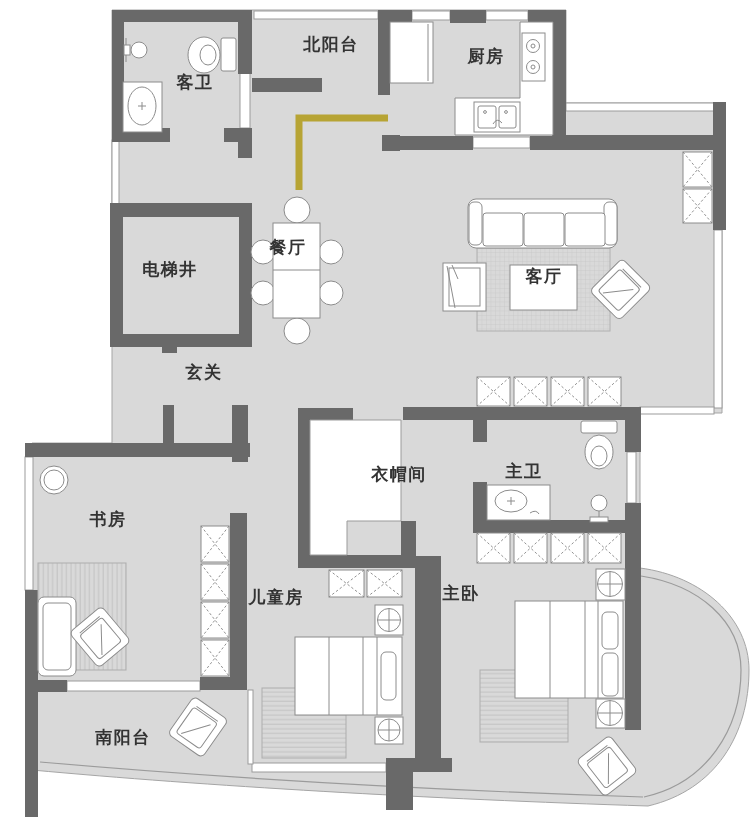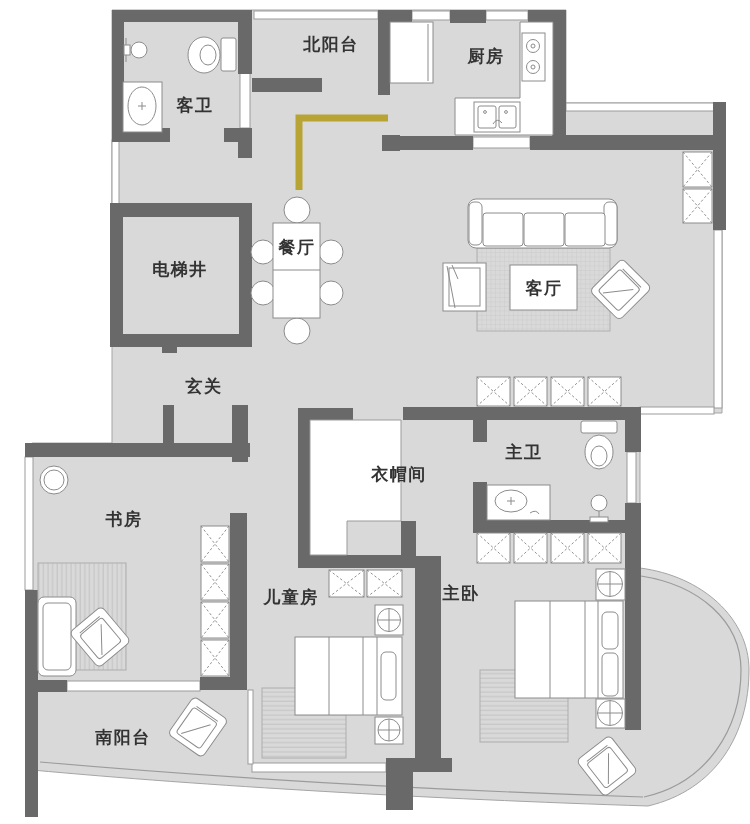--- a/index.html
+++ b/index.html
@@ -261,24 +261,24 @@
     <circle class="ln" cx="610" cy="713" r="12.5"></circle>
     <path class="ln" d="M597.5,713 h25 M610,700.5 v25"></path>
     <use href="#achair" x="585" y="742" transform="rotate(-38 607 766)"></use>
   </g>
 
   <use href="#achair" x="176" y="703" transform="rotate(35 198 727)"></use>
 </svg>
 
 <div class="room-label" style="left:331px;top:44px">北阳台</div>
 <div class="room-label" style="left:486px;top:56px">厨房</div>
-<div class="room-label" style="left:195px;top:105px">客卫</div>
-<div class="room-label" style="left:297px;top:247px">餐厅</div>
-<div class="room-label" style="left:544px;top:288px">客厅</div>
-<div class="room-label" style="left:180px;top:269px">电梯井</div>
-<div class="room-label" style="left:204px;top:386px">玄关</div>
+<div class="room-label" style="left:195px;top:82px">客卫</div>
+<div class="room-label" style="left:288px;top:247px">餐厅</div>
+<div class="room-label" style="left:544px;top:276px">客厅</div>
+<div class="room-label" style="left:170px;top:269px">电梯井</div>
+<div class="room-label" style="left:204px;top:372px">玄关</div>
 <div class="room-label" style="left:399px;top:474px">衣帽间</div>
-<div class="room-label" style="left:524px;top:452px">主卫</div>
-<div class="room-label" style="left:124px;top:519px">书房</div>
-<div class="room-label" style="left:291px;top:597px">儿童房</div>
+<div class="room-label" style="left:524px;top:471px">主卫</div>
+<div class="room-label" style="left:108px;top:519px">书房</div>
+<div class="room-label" style="left:276px;top:597px">儿童房</div>
 <div class="room-label" style="left:461px;top:593px">主卧</div>
 <div class="room-label" style="left:123px;top:737px">南阳台</div>
 </div>
 
 </body></html>

